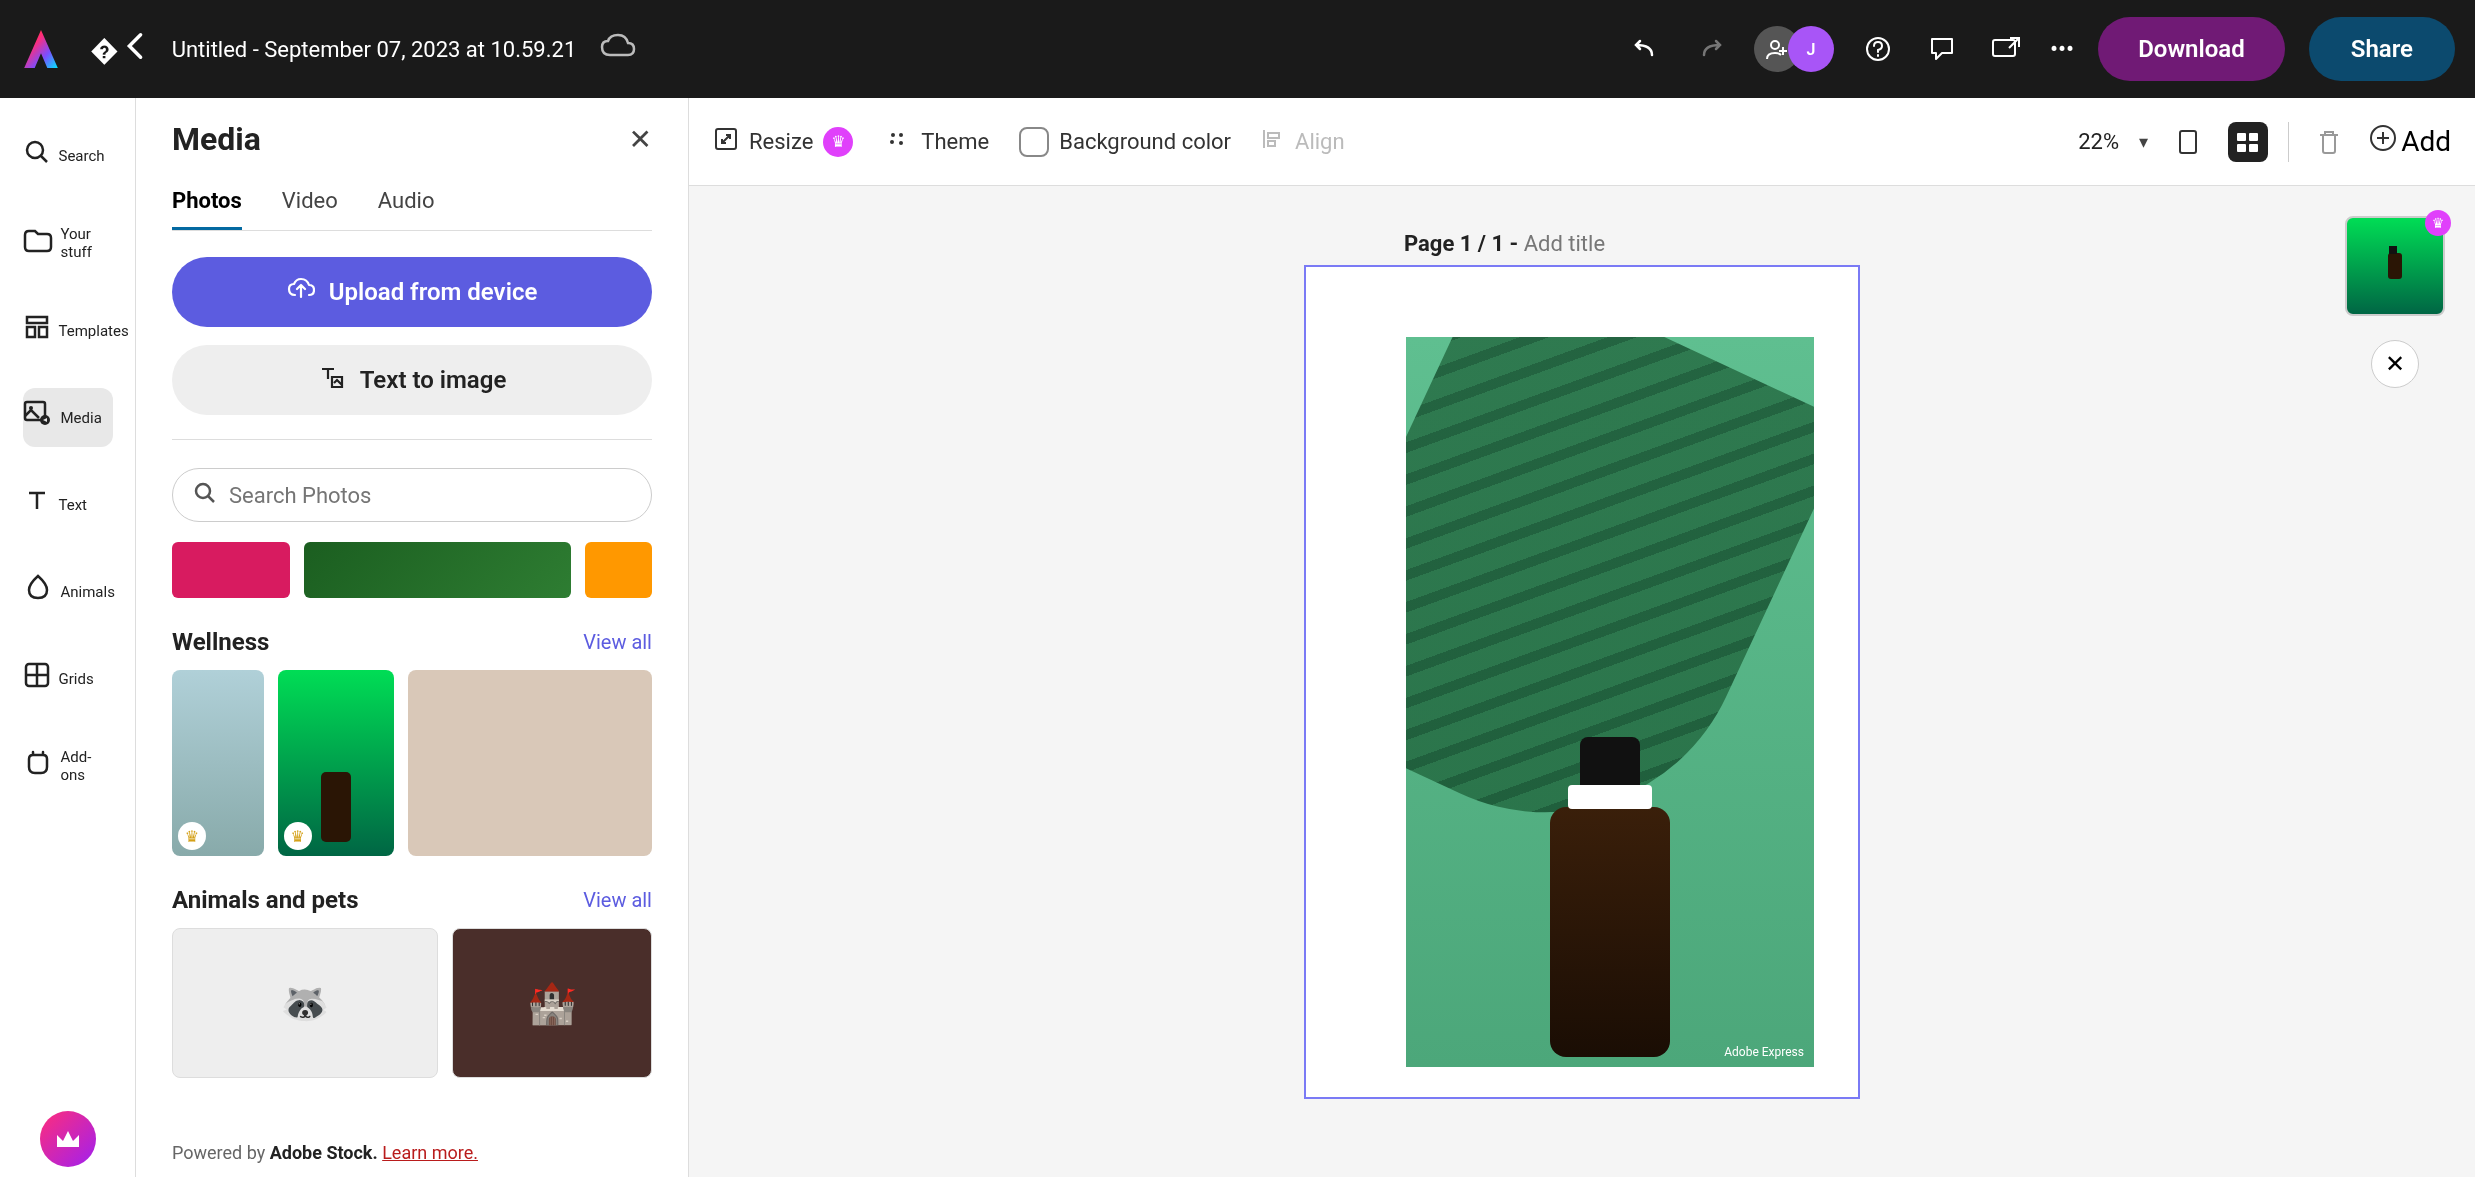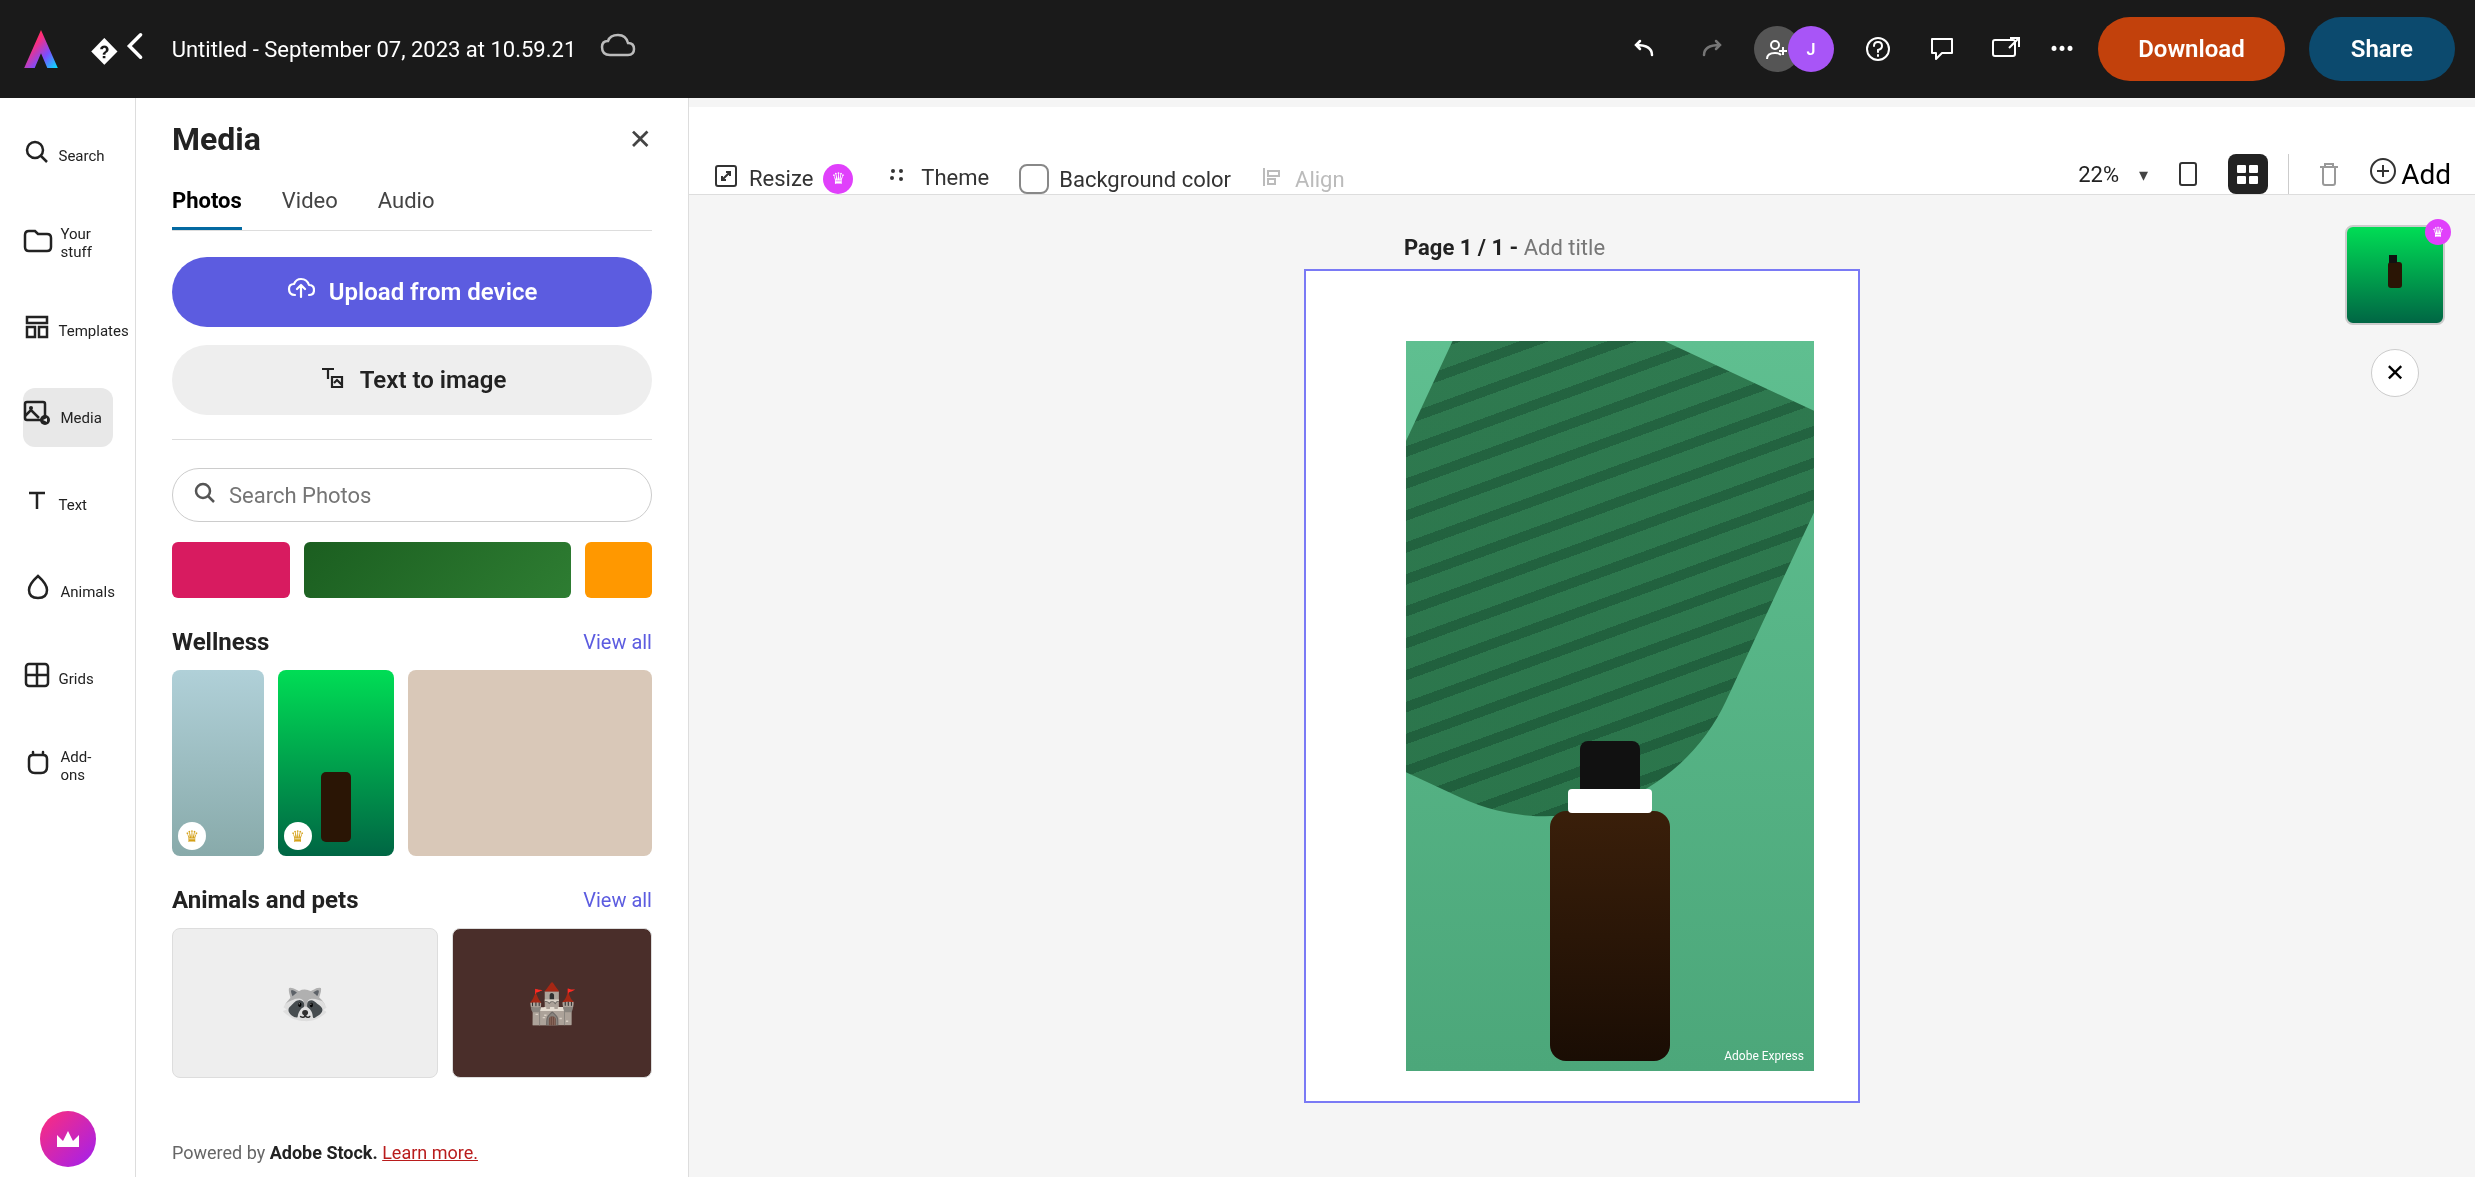--- a/index.html
+++ b/index.html
@@ -12,21 +12,21 @@
 .back-btn { margin-left: 28px; color: #fff; font-size: 28px; cursor: pointer; }
 .doc-title { margin-left: 28px; font-size: 22px; color: #fff; }
 .cloud-icon { margin-left: 24px; color: #bbb; }
 .topbar-right { margin-left: auto; display: flex; align-items: center; gap: 24px; }
 .icon-btn { width: 40px; height: 40px; display: flex; align-items: center; justify-content: center; cursor: pointer; color: #fff; font-size: 26px; }
 .avatars { display: flex; align-items: center; }
 .avatar-circle { width: 46px; height: 46px; border-radius: 50%; display: flex; align-items: center; justify-content: center; font-weight: 600; color:#fff; }
 .avatar-grey { background: #555; margin-right: -12px; }
 .avatar-purple { background: #a855f7; }
 .dots { color:#fff; font-size:24px; }
-.btn-download { background: #c2410c; color: #fff; padding: 18px 40px; border-radius: 36px; font-size: 24px; font-weight: 600; cursor: pointer; }
+.btn-download { background: #701a75; color: #fff; padding: 18px 40px; border-radius: 36px; font-size: 24px; font-weight: 600; cursor: pointer; }
 .btn-share { background: #0c4a6e; color: #fff; padding: 18px 42px; border-radius: 36px; font-size: 24px; font-weight: 600; cursor: pointer; }
 
 
 .main { flex: 1; display: flex; background: #fff; }
 
 
 .rail { width: 136px; background: #fff; display: flex; flex-direction: column; align-items: center; padding-top: 28px; gap: 28px; border-right: 1px solid #ddd; position: relative; }
 .rail-item { display: flex; flex-direction: row; align-items: center; gap: 8px; cursor: pointer; width: 90px; padding: 12px 0; border-radius: 12px; }
 .rail-item.active { background: #e8e8e8; }
 .rail-icon { font-size: 28px; color: #222; }
@@ -62,21 +62,21 @@
 .pets-row { display: flex; gap: 14px; margin-top: 14px; }
 .pthumb { border-radius: 8px; height: 150px; background:#eee; border:1px solid #ddd; display:flex;align-items:center;justify-content:center;font-size:40px; }
 .p1 { width: 280px; }
 .p2 { width: 210px; background: #4a2e2a; color:#d9a; }
 .panel-footer { position: absolute; bottom: 14px; left: 36px; font-size: 18px; color: #666; }
 .panel-footer .bold { font-weight: 700; color: #222; }
 .panel-footer .link { color: #b91c1c; cursor: pointer; text-decoration: underline; }
 
 
 .canvas-area { flex: 1; display: flex; flex-direction: column; background: #f5f5f5; }
-.canvas-toolbar { height: 88px; background: #fff; border-bottom: 1px solid #ddd; display: flex; align-items: flex-end; padding: 0 24px; gap: 30px; margin-top: 9px; }
+.canvas-toolbar { height: 88px; background: #fff; border-bottom: 1px solid #ddd; display: flex; align-items: center; padding: 0 24px; gap: 30px; }
 .tb-item { display: flex; align-items: center; gap: 10px; font-size: 22px; color: #333; cursor: pointer; }
 .tb-item.disabled { color: #bbb; cursor: default; }
 .bg-swatch { width: 30px; height: 30px; border: 2px solid #888; border-radius: 8px; background: #fff; }
 .badge-prem-sm { width:30px;height:30px;border-radius:50%;background:#e040fb;display:flex;align-items:center;justify-content:center;color:#fff;font-size:16px;}
 .tb-right { margin-left: auto; display: flex; align-items: center; gap: 20px; }
 .zoom { font-size: 22px; color: #222; }
 .chev { font-size: 18px; color: #444; }
 .tb-icon { width: 40px; height: 40px; display: flex; align-items: center; justify-content: center; border-radius: 8px; cursor: pointer; font-size: 24px; }
 .tb-icon.active { background: #222; color: #fff; }
 .add-btn { display: flex; align-items: center; gap: 4px; font-size: 28px; cursor: pointer; }

